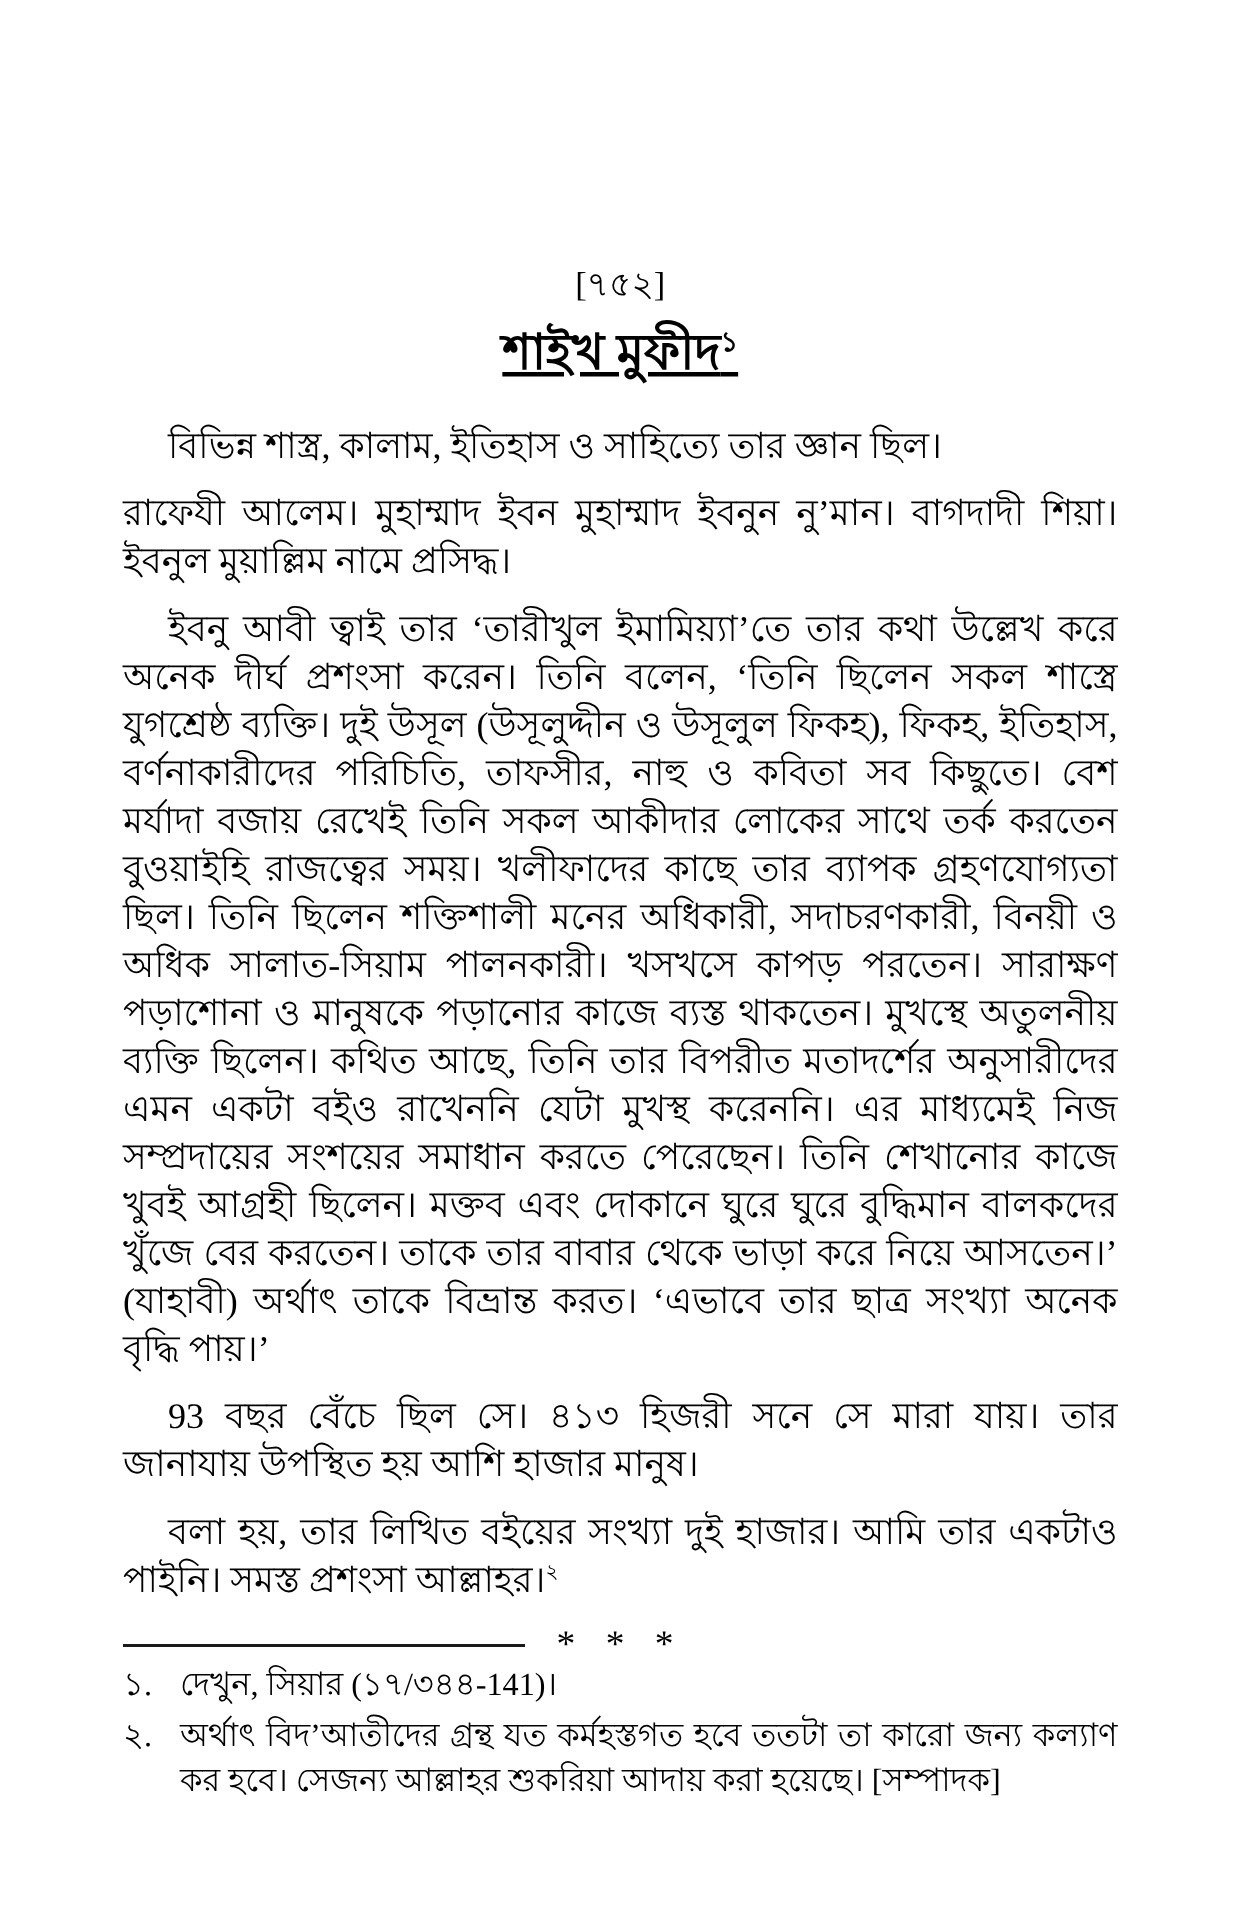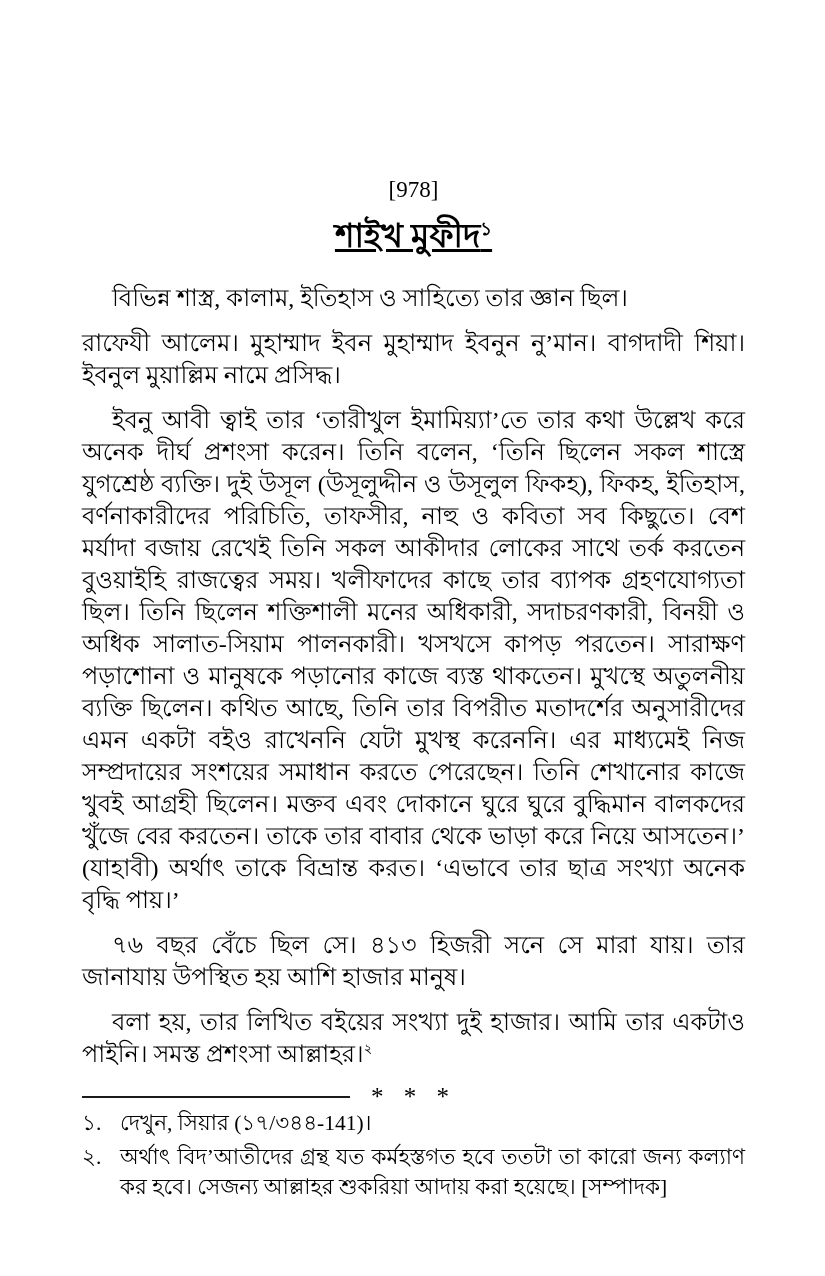--- a/index.html
+++ b/index.html
@@ -80,32 +80,32 @@
   .fn-text {
     flex: 1 1 auto;
     text-align: justify;
   }
 </style>
 </head>
 <body>
 
 <div class="page">
 
-  <div class="header-number">[978]</div>
+  <div class="header-number">[৭৫২]</div>
 
   <h1 class="page-title"><span>শাইখ মুফীদ</span><sup>১</sup></h1>
 
   <div>
     <p class="body-par indent"><span>বিভিন্ন শাস্ত্র, কালাম, ইতিহাস ও সাহিত্যে তার জ্ঞান ছিল।</span></p>
 
     <p class="body-par"><span>রাফেযী আলেম। মুহাম্মাদ ইবন মুহাম্মাদ ইবনুন নু’মান। বাগদাদী শিয়া। ইবনুল মুয়াল্লিম নামে প্রসিদ্ধ।</span></p>
 
     <p class="body-par indent"><span>ইবনু আবী ত্বাই তার ‘তারীখুল ইমামিয়্যা’তে তার কথা উল্লেখ করে অনেক দীর্ঘ প্রশংসা করেন। তিনি বলেন, ‘তিনি ছিলেন সকল শাস্ত্রে যুগশ্রেষ্ঠ ব্যক্তি। দুই উসূল (উসূলুদ্দীন ও উসূলুল ফিকহ), ফিকহ, ইতিহাস, বর্ণনাকারীদের পরিচিতি, তাফসীর, নাহু ও কবিতা সব কিছুতে। বেশ মর্যাদা বজায় রেখেই তিনি সকল আকীদার লোকের সাথে তর্ক করতেন বুওয়াইহি রাজত্বের সময়। খলীফাদের কাছে তার ব্যাপক গ্রহণযোগ্যতা ছিল। তিনি ছিলেন শক্তিশালী মনের অধিকারী, সদাচরণকারী, বিনয়ী ও অধিক সালাত-সিয়াম পালনকারী। খসখসে কাপড় পরতেন। সারাক্ষণ পড়াশোনা ও মানুষকে পড়ানোর কাজে ব্যস্ত থাকতেন। মুখস্থে অতুলনীয় ব্যক্তি ছিলেন। কথিত আছে, তিনি তার বিপরীত মতাদর্শের অনুসারীদের এমন একটা বইও রাখেননি যেটা মুখস্থ করেননি। এর মাধ্যমেই নিজ সম্প্রদায়ের সংশয়ের সমাধান করতে পেরেছেন। তিনি শেখানোর কাজে খুবই আগ্রহী ছিলেন। মক্তব এবং দোকানে ঘুরে ঘুরে বুদ্ধিমান বালকদের খুঁজে বের করতেন। তাকে তার বাবার থেকে ভাড়া করে নিয়ে আসতেন।’ (যাহাবী) অর্থাৎ তাকে বিভ্রান্ত করত। ‘এভাবে তার ছাত্র সংখ্যা অনেক বৃদ্ধি পায়।’</span></p>
 
-    <p class="body-par indent"><span>৭৬ বছর বেঁচে ছিল সে। ৪১৩ হিজরী সনে সে মারা যায়। তার জানাযায় উপস্থিত হয় আশি হাজার মানুষ।</span></p>
+    <p class="body-par indent"><span>93 বছর বেঁচে ছিল সে। ৪১৩ হিজরী সনে সে মারা যায়। তার জানাযায় উপস্থিত হয় আশি হাজার মানুষ।</span></p>
 
     <p class="body-par indent"><span>বলা হয়, তার লিখিত বইয়ের সংখ্যা দুই হাজার। আমি তার একটাও পাইনি। সমস্ত প্রশংসা আল্লাহর।</span><sup>২</sup></p>
   </div>
 
   <div class="section-divider">* * *</div>
 
   <div class="footnote-block">
     <hr class="footnote-rule">
 
     <div class="footnote">

